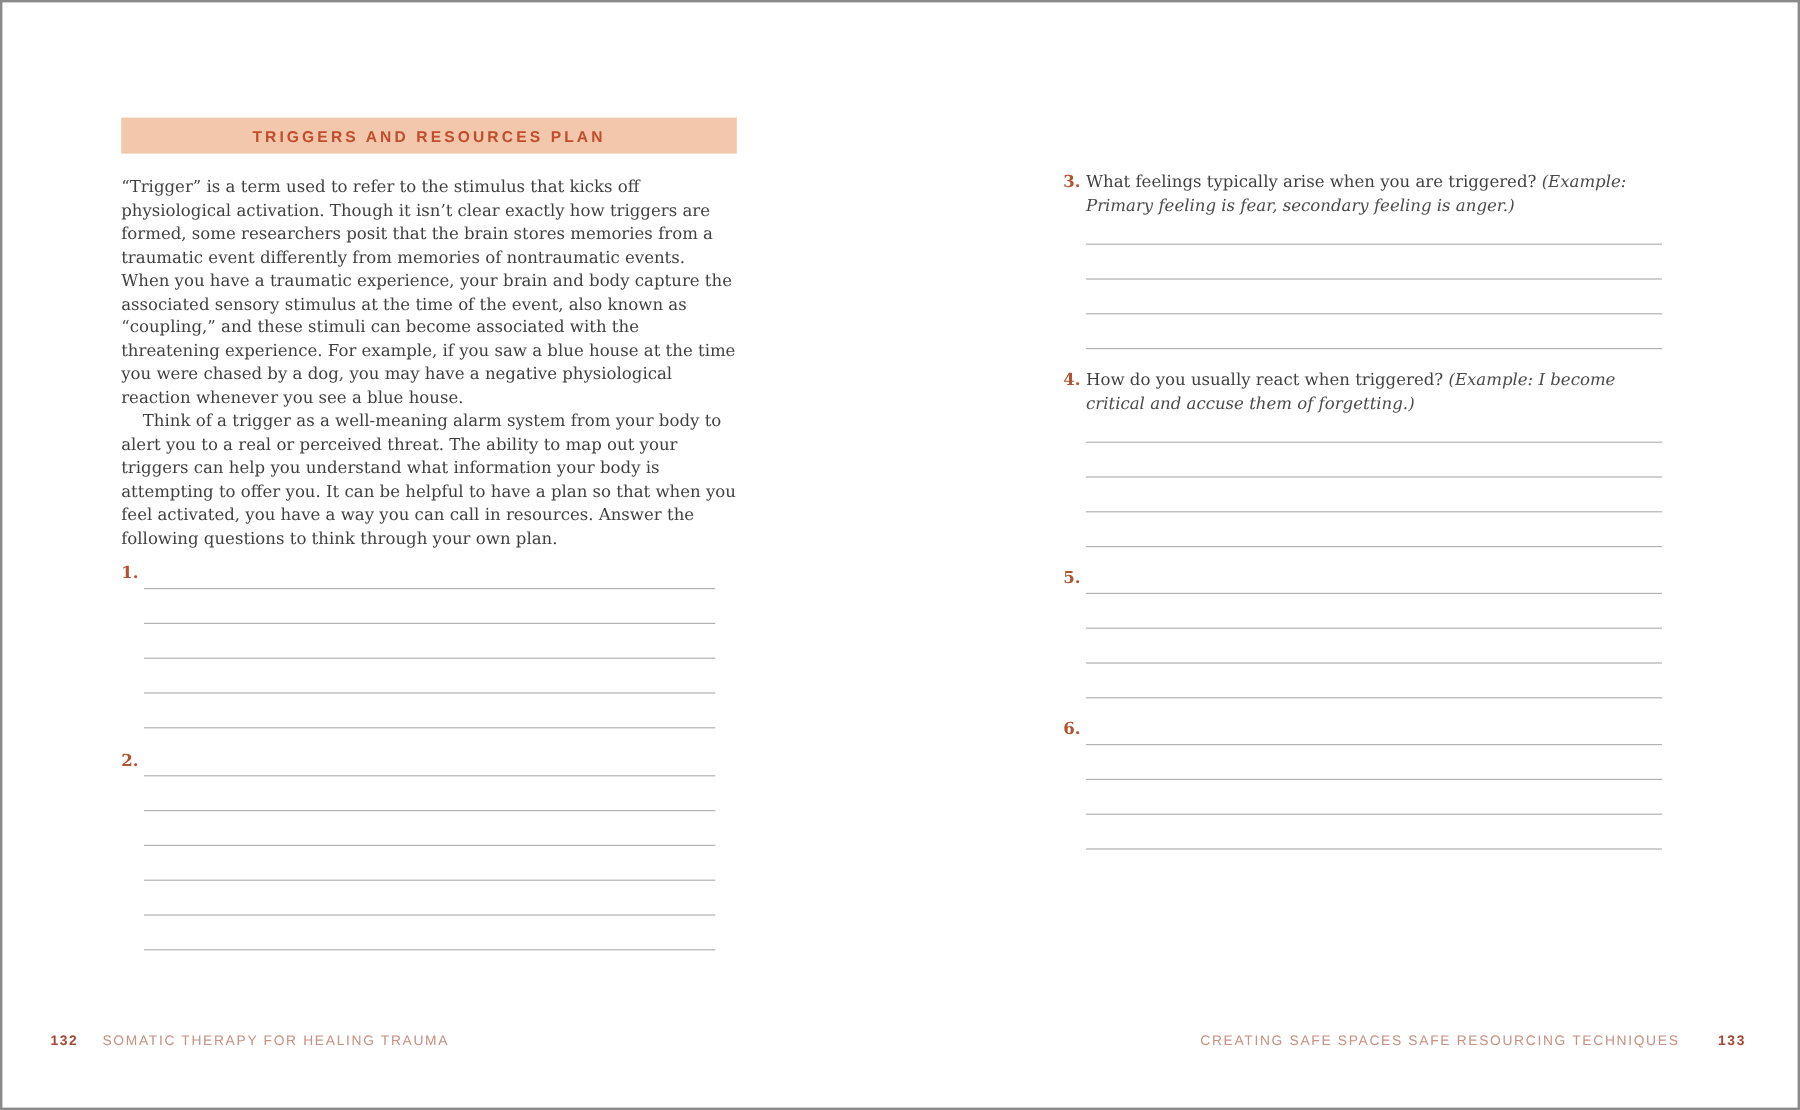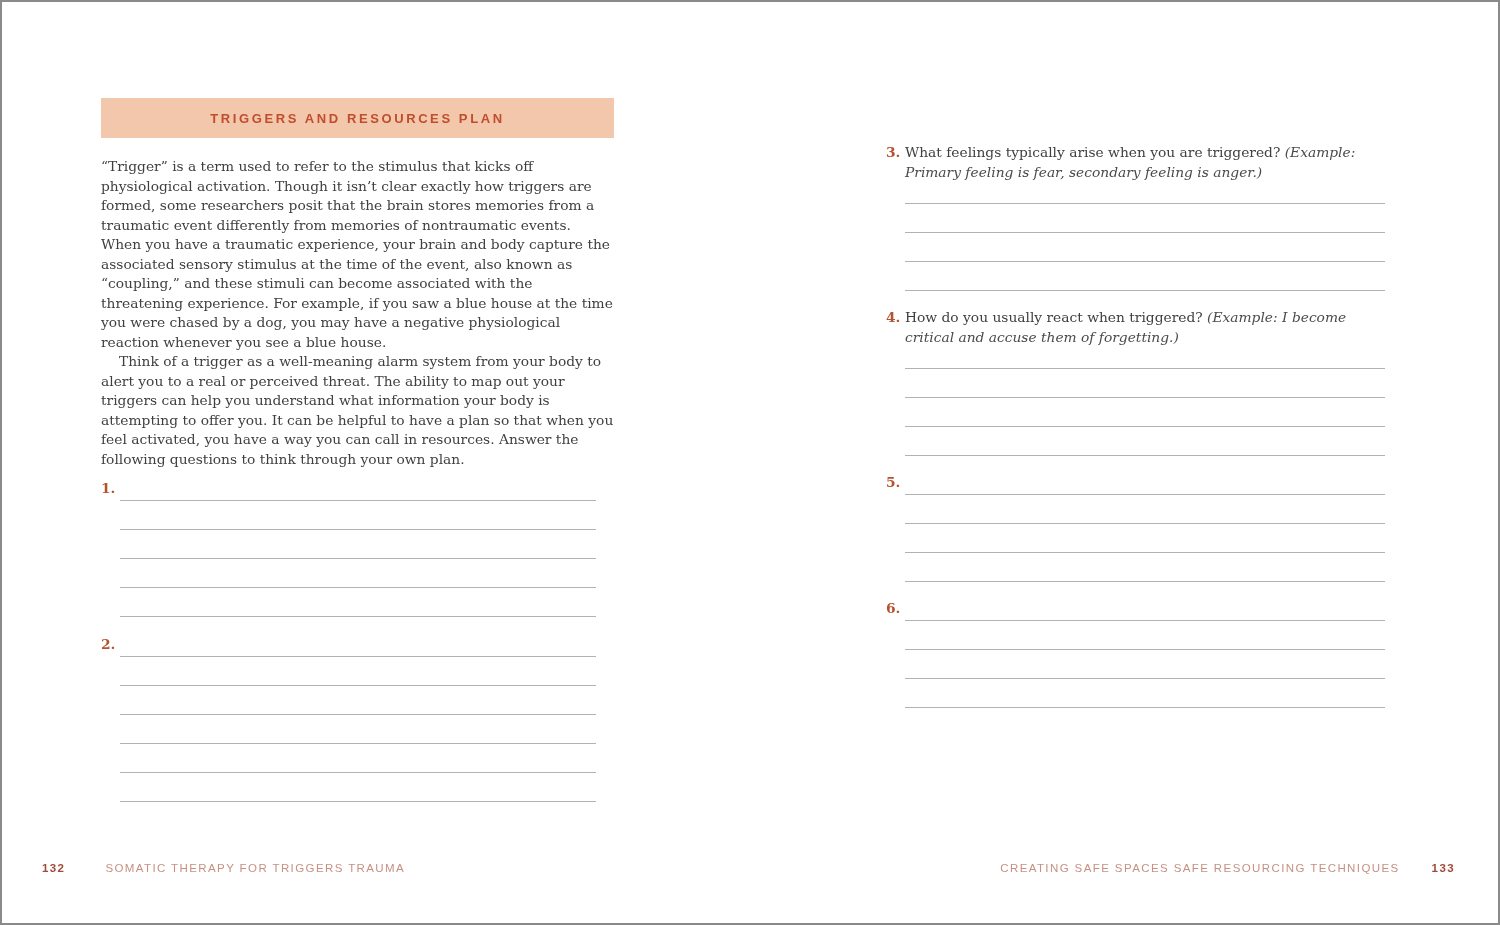--- a/index.html
+++ b/index.html
@@ -15,21 +15,21 @@
     color: #3f3f3f;
   }
   
   .col-left {
     position: absolute;
     left: 99px;
     top: 96px;
     width: 513px;
   }
   .banner {
-    height: 40px;
+    height: 30px;
     background: #f3c7ab;
     display: flex;
     align-items: center;
     justify-content: center;
   }
   .banner-title {
     font-family: "Liberation Sans", sans-serif;
     font-weight: bold;
     font-size: 13px;
     letter-spacing: 2.6px;
@@ -83,21 +83,21 @@
     letter-spacing: 1.4px;
     display: flex;
     align-items: baseline;
   }
   .footer-left { left: 40px; }
   .footer-right { right: 43px; }
   .page-num {
     font-weight: bold;
     color: #a04a38;
   }
-  .footer-left .page-num { margin-right: 40px; }
+  .footer-left .page-num { margin-right: 20px; }
   .footer-right .page-num { margin-left: 32px; }
   .running-title { color: #c69183; }
 </style>
 </head>
 <body>
 
 <div class="sheet">
 
   <div class="col-left">
 
@@ -176,21 +176,21 @@
         <div class="line"></div>
         <div class="line"></div>
         <div class="line"></div>
       </div>
     </div>
 
   </div>
 
   <div class="footer footer-left">
     <span class="page-num">132</span>
-    <span class="running-title">SOMATIC THERAPY FOR TRIGGERS TRAUMA</span>
+    <span class="running-title">SOMATIC THERAPY FOR HEALING TRAUMA</span>
   </div>
 
   <div class="footer footer-right">
     <span class="running-title">CREATING SAFE SPACES SAFE RESOURCING TECHNIQUES</span>
     <span class="page-num">133</span>
   </div>
 
 </div>
 
 </body></html>

